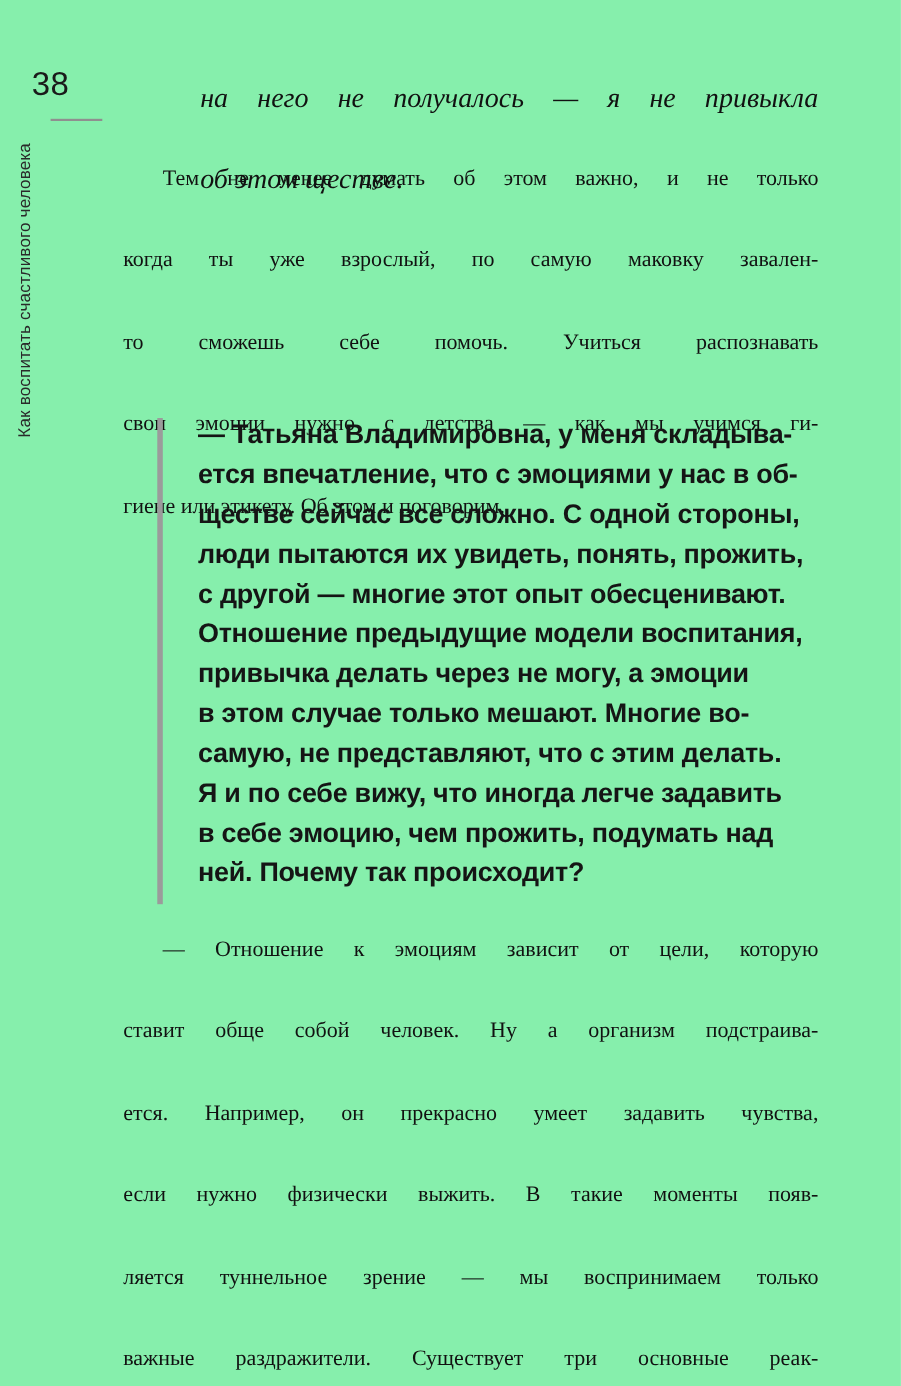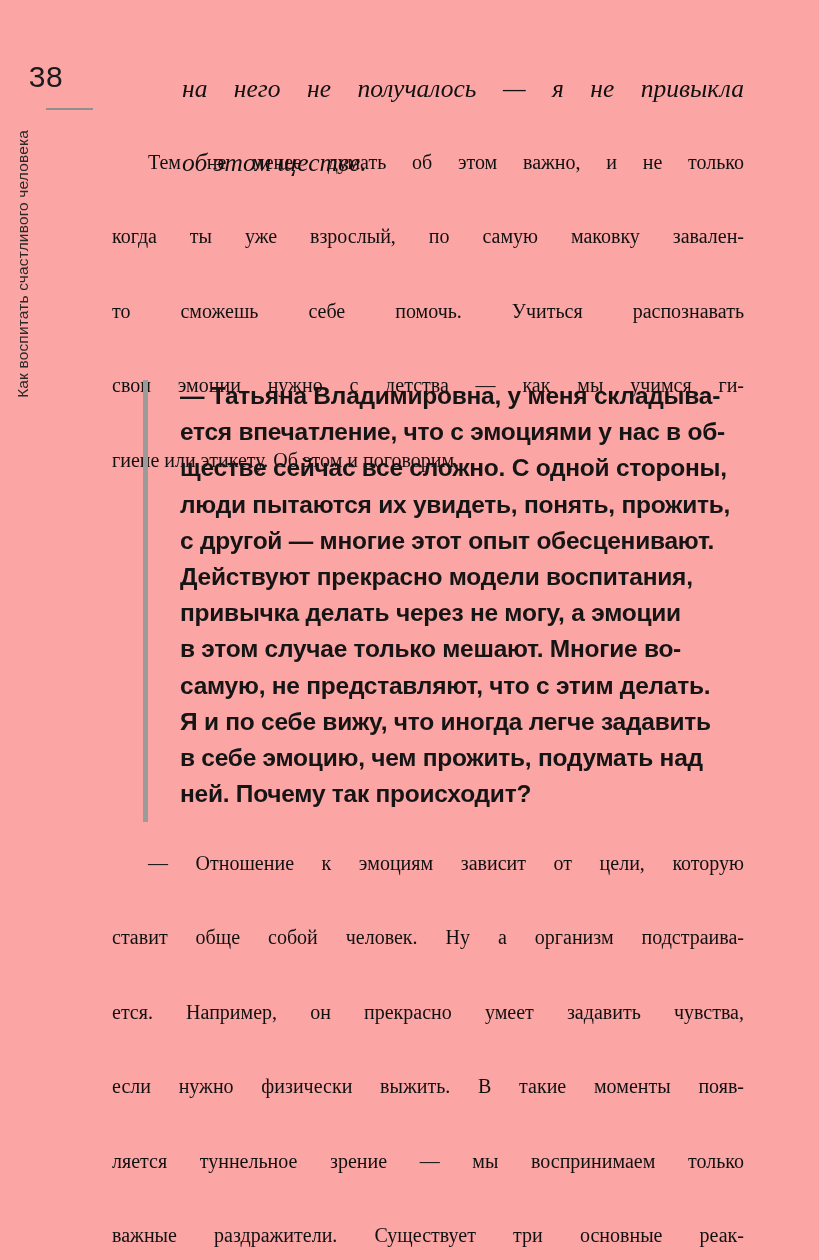--- a/index.html
+++ b/index.html
@@ -6,21 +6,21 @@
   html, body {
     margin: 0;
     padding: 0;
     background: #ffffff;
   }
 
   .page {
     position: relative;
     width: 819px;
     height: 1260px;
-    background: #fca5a5;
+    background: #86efac;
     overflow: hidden;
     font-family: "Liberation Serif", "DejaVu Serif", serif;
     color: #111111;
     -webkit-font-smoothing: antialiased;
   }
 
   
   .margin-rail {
     position: absolute;
     left: 0;
@@ -243,21 +243,21 @@
     </div>
 
     <div class="quote">
       <div class="quote-rule"></div>
       <div class="quote-body">
         <span class="ln">—  Татьяна Владимировна, у меня складыва-</span>
         <span class="ln">ется впечатление, что с эмоциями у нас в об-</span>
         <span class="ln">ществе сейчас все сложно. С одной стороны,</span>
         <span class="ln">люди пытаются их увидеть, понять, прожить,</span>
         <span class="ln">с другой — многие этот опыт обесценивают.</span>
-        <span class="ln">Действуют прекрасно модели воспитания,</span>
+        <span class="ln">Отношение предыдущие модели воспитания,</span>
         <span class="ln">привычка делать через не могу, а эмоции</span>
         <span class="ln">в этом случае только мешают. Многие во-</span>
         <span class="ln">самую, не представляют, что с этим делать.</span>
         <span class="ln">Я и по себе вижу, что иногда легче задавить</span>
         <span class="ln">в себе эмоцию, чем прожить, подумать над</span>
         <span class="ln last">ней. Почему так происходит?</span>
       </div>
     </div>
 
     <div class="serif-block para-answer">

